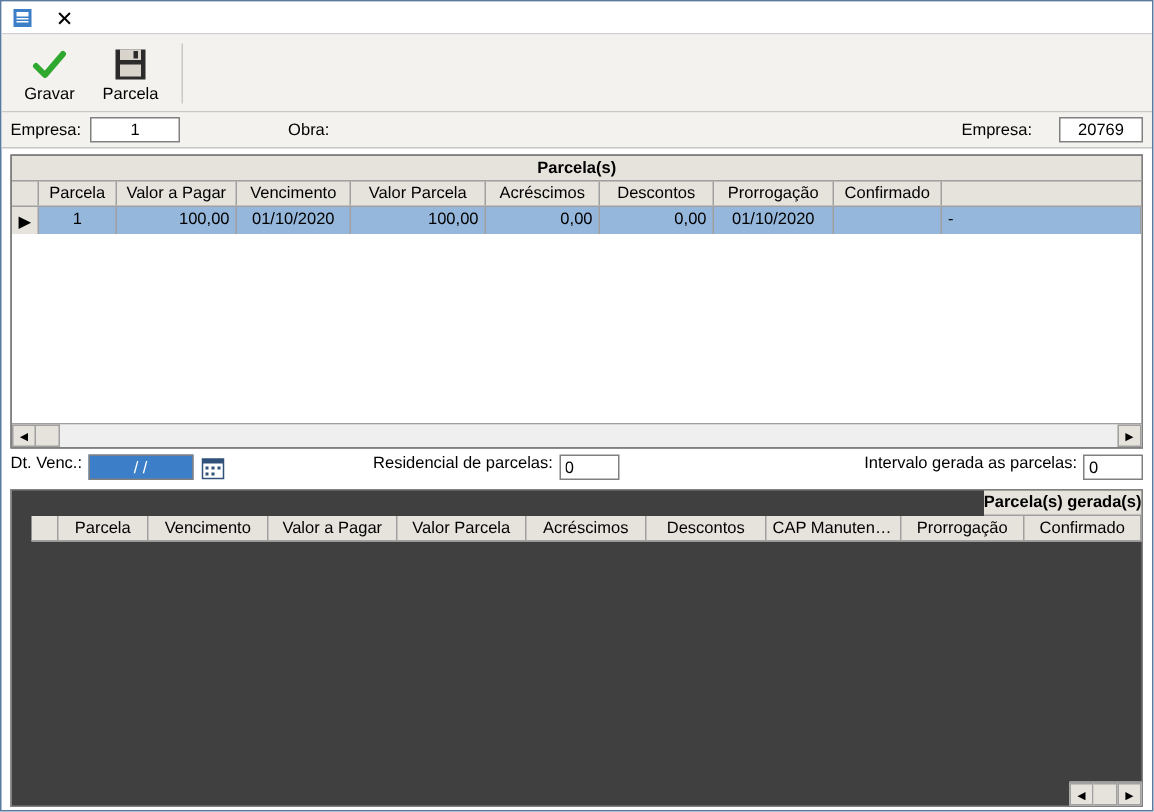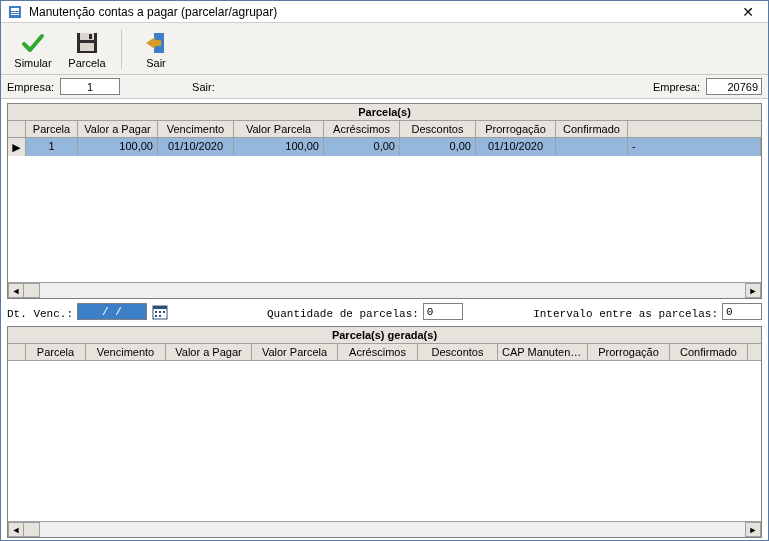--- a/index.html
+++ b/index.html
@@ -58,21 +58,21 @@
     padding: 0 6px;
     gap: 6px;
     border-bottom: 1px solid #c8c8c8;
     background: #f4f2ee;
   }
   .filter-row label { white-space: nowrap; }
   .inp {
     border: 1px solid #808080; background: #fff; height: 17px;
     padding: 0 3px; font: inherit; text-align: left;
   }
-  .inp.right { text-align: right; }
+  .inp.right { text-align: center; margin-left: 12px; }
   .inp.center { text-align: center; }
   .flex-spacer { flex: 1; }
   
   .grid-wrap {
     border: 1px solid #808080;
     margin: 4px 6px 2px 6px;
     display: flex; flex-direction: column;
     background: #404040;
   }
   .grid-title {
@@ -107,100 +107,89 @@
   .hscroll {
     height: 16px;
     display:flex;
     border-top: 1px solid #a0a0a0;
     background: #e0e0e0;
   }
   .sb-btn { width:16px; height:15px; background:#e6e2dc; border:1px solid #a0a0a0; display:flex;align-items:center;justify-content:center; font-size:9px;}
   .sb-track { flex:1; background:#efefef; }
   
   .mid-row {
-    display:flex; align-items:flex-end;
+    display:flex; align-items:flex-start;
     padding: 2px 6px;
     gap: 4px;
-    font-family: Liberation Mono, monospace;
   }
   .date-input {
     color:#fff; background:#3c7fc8; height:17px; width:70px;
     display:inline-flex; align-items:center; justify-content:center;
     border:1px solid #808080;
   }
   
   .tg .c0{width:18px;flex:0 0 18px;} .tg .c1{width:52px;flex:0 0 52px;text-align:center;}
   .tg .c2{width:80px;flex:0 0 80px;text-align:right;} .tg .c3{width:76px;flex:0 0 76px;text-align:center;}
   .tg .c4{width:90px;flex:0 0 90px;text-align:right;} .tg .c5{width:76px;flex:0 0 76px;text-align:right;}
   .tg .c6{width:76px;flex:0 0 76px;text-align:right;} .tg .c7{width:80px;flex:0 0 80px;text-align:center;}
   .tg .c8{width:72px;flex:0 0 72px;} .tg .c9{flex:1;text-align:left;}
   .tg .gh.c2,.tg .gh.c4,.tg .gh.c5,.tg .gh.c6,.tg .gh.c9{text-align:center;}
   
   .bg .c0{width:18px;flex:0 0 18px;} .bg .c1{width:60px;flex:0 0 60px;}
   .bg .c2{width:80px;flex:0 0 80px;} .bg .c3{width:86px;flex:0 0 86px;}
   .bg .c4{width:86px;flex:0 0 86px;} .bg .c5{width:80px;flex:0 0 80px;}
   .bg .c6{width:80px;flex:0 0 80px;} .bg .c7{width:90px;flex:0 0 90px;}
   .bg .c8{width:82px;flex:0 0 82px;} .bg .c9{width:78px;flex:0 0 78px;}
   .grid1 { flex: 0 0 196px; }
-  .grid2 { flex: 1; min-height: 140px; }
+  .grid2 { flex: 1; min-height: 140px; align-items: flex-end; }
   .cal-icon{display:inline-flex;align-items:center;justify-content:center;width:18px;height:17px;}
 </style>
 </head>
 <body>
 
 <div class="titlebar">
   <span class="app-icon">
     <svg width="16" height="16">
         <rect x="2" y="2" width="12" height="12" fill="#3c7fc8"></rect>
         <rect x="4" y="4" width="8" height="3" fill="#fff"></rect>
         <rect x="4" y="8" width="8" height="1" fill="#fff"></rect>
         <rect x="4" y="10" width="8" height="1" fill="#fff"></rect>
       </svg>
   </span>
-  <span class="title">Manutenção contas a pagar (parcelar/agrupar)</span>
   <span class="close">✕</span>
 </div>
 
 <div class="toolbar">
   <div class="tool-btn">
     <span class="icon">
       <svg width="26" height="26">
           <polyline points="4,14 10,20 22,6" stroke="#2fa82f" stroke-width="4" fill="none" stroke-linecap="round" stroke-linejoin="round"></polyline>
         </svg>
     </span>
-    <span class="label">Simular</span>
+    <span class="label">Gravar</span>
   </div>
   <div class="tool-btn">
     <span class="icon">
       <svg width="26" height="26">
           <rect x="3" y="3" width="20" height="20" fill="#2b2b2b"></rect>
           <rect x="6" y="3" width="14" height="7" fill="#d8d4cc"></rect>
           <rect x="15" y="4" width="3" height="5" fill="#2b2b2b"></rect>
           <rect x="6" y="13" width="14" height="8" fill="#d8d4cc"></rect>
         </svg>
     </span>
     <span class="label">Parcela</span>
   </div>
   <div class="tool-sep"></div>
-  <div class="tool-btn">
-    <span class="icon">
-      <svg width="26" height="26">
-          <rect x="11" y="3" width="10" height="20" fill="#3c7fc8"></rect>
-          <polygon points="3,13 12,7 12,10 18,10 18,16 12,16 12,19" fill="#d79a2b"></polygon>
-        </svg>
-    </span>
-    <span class="label">Sair</span>
-  </div>
 </div>
 
 <div class="filter-row">
   <label>Empresa:</label>
   <input class="inp center" style="width: 60px;" value="1">
   <span style="width:60px"></span>
-  <label>Sair:</label>
+  <label>Obra:</label>
   <span class="flex-spacer"></span>
   <label>Empresa:</label>
   <input class="inp right" style="width: 56px;" value="20769">
 </div>
 
 <div class="grid-wrap grid1 tg">
   <div class="grid-title">Parcela(s)</div>
   <div class="grid-header">
     <div class="gh rowhdr c0"></div>
     <div class="gh c1">Parcela</div>
@@ -242,24 +231,24 @@
         <rect x="1" y="2" width="14" height="13" fill="#fff" stroke="#30527a"></rect>
         <rect x="1" y="2" width="14" height="3" fill="#30527a"></rect>
         <rect x="3" y="7" width="2" height="2" fill="#30527a"></rect>
         <rect x="7" y="7" width="2" height="2" fill="#30527a"></rect>
         <rect x="11" y="7" width="2" height="2" fill="#30527a"></rect>
         <rect x="3" y="11" width="2" height="2" fill="#30527a"></rect>
         <rect x="7" y="11" width="2" height="2" fill="#30527a"></rect>
       </svg>
   </span>
   <span style="width:90px"></span>
-  <label>Quantidade de parcelas:</label>
+  <label>Residencial de parcelas:</label>
   <input class="inp" style="width: 40px;" value="0">
   <span class="flex-spacer"></span>
-  <label>Intervalo entre as parcelas:</label>
+  <label>Intervalo gerada as parcelas:</label>
   <input class="inp" style="width: 40px;" value="0">
 </div>
 
 <div class="grid-wrap grid2 bg">
   <div class="grid-title">Parcela(s) gerada(s)</div>
   <div class="grid-header">
     <div class="gh rowhdr c0"></div>
     <div class="gh c1">Parcela</div>
     <div class="gh c2">Vencimento</div>
     <div class="gh c3">Valor a Pagar</div>

